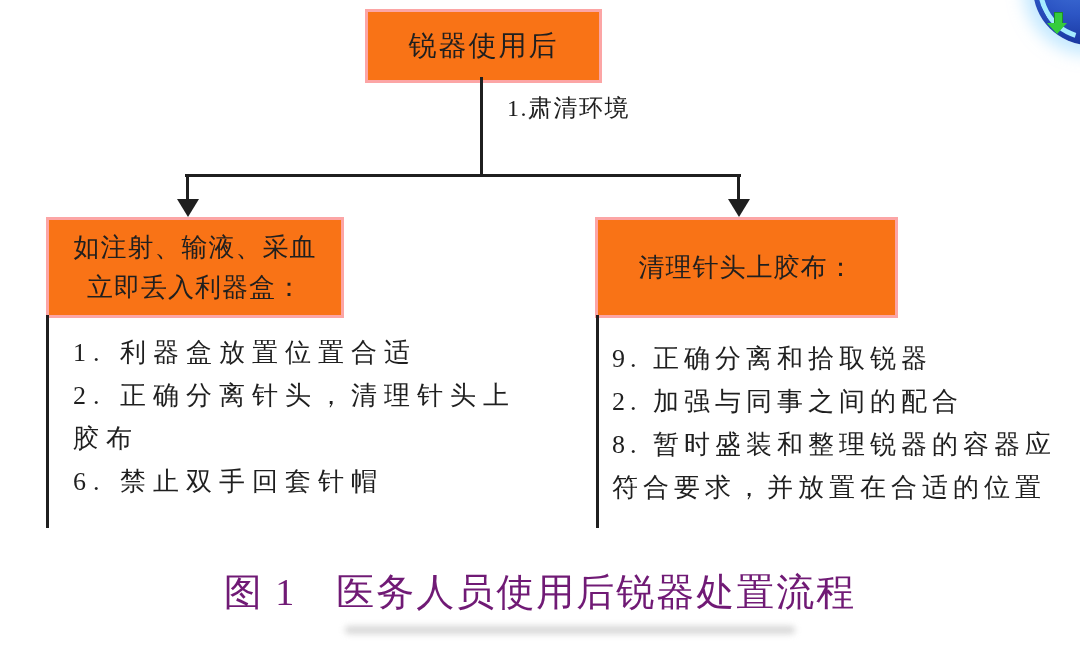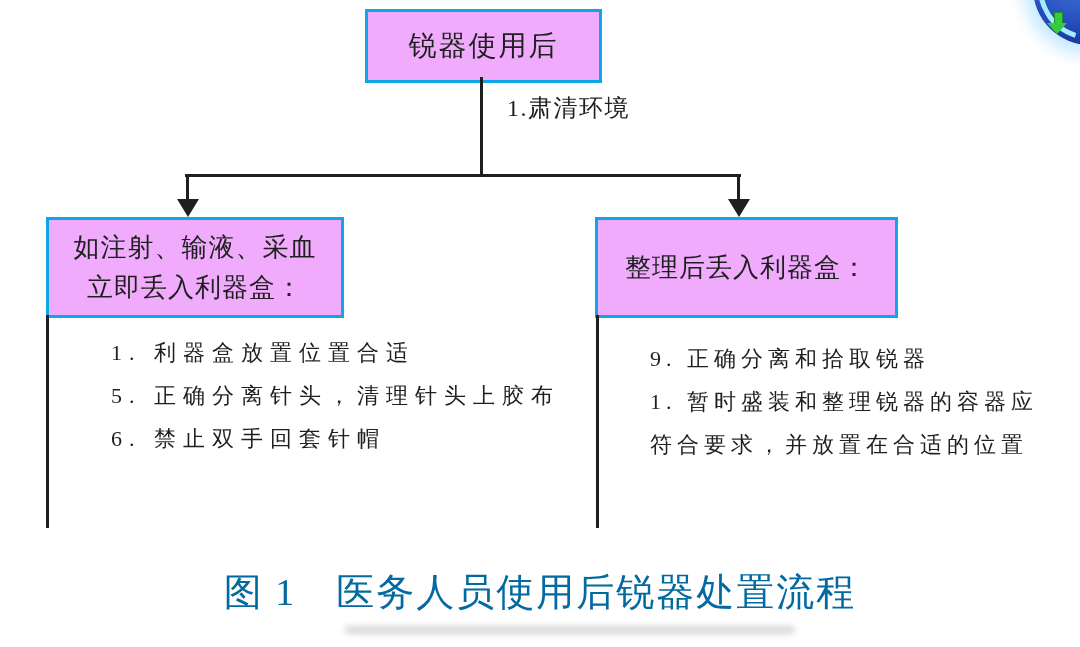--- a/index.html
+++ b/index.html
@@ -7,22 +7,22 @@
     width:1080px;height:647px;position:relative;overflow:hidden;
     background:#ffffff;
     font-family:"Liberation Serif","DejaVu Serif",serif;
     color:#1f1f1f;
   }
   .abs{position:absolute;}
 
   
   .fc-box{
     position:absolute;
-    border:3px solid #0ea5e9;
-    background:#f0abfc;
+    border:3px solid #fca5a5;
+    background:#f97316;
     display:flex;flex-direction:column;justify-content:center;align-items:center;
     text-align:center;
   }
   .fc-box .line{line-height:40px;font-size:26px;letter-spacing:1px;white-space:nowrap;}
   #root-box{left:365px;top:9px;width:231px;height:68px;}
   #root-box .line{font-size:28px;letter-spacing:2px;}
   #left-box{left:46px;top:217px;width:292px;height:95px;}
   #right-box{left:595px;top:217px;width:297px;height:95px;}
 
   
@@ -40,29 +40,29 @@
   #right-arrow-head{left:728px;top:199px;}
 
   
   #transition-notes{left:507px;top:86px;font-size:24px;line-height:45px;letter-spacing:1.5px;white-space:nowrap;text-align:right;}
 
   
   #left-rule{left:46px;top:315px;width:3px;height:213px;}
   #right-rule{left:596px;top:315px;width:3px;height:213px;}
 
   
-  .fc-list{position:absolute;font-size:22px;line-height:43px;margin-left:38px;}
+  .fc-list{position:absolute;font-size:26px;line-height:43px;}
   #left-list{left:73px;top:331px;width:470px;letter-spacing:7px;}
   #right-list{left:612px;top:337px;width:462px;letter-spacing:5px;}
   .fc-list .item{white-space:pre-line;}
 
   
   #caption{
     left:0;top:567px;width:1080px;text-align:center;
-    font-size:38px;font-weight:500;letter-spacing:2px;color:#0369a1;
+    font-size:38px;font-weight:500;letter-spacing:2px;color:#701a75;
   }
 
   
   #bottom-smudge{
     left:345px;top:626px;width:450px;height:8px;
     background:#bdbdbd;filter:blur(3px);opacity:.6;border-radius:4px;
   }
 
   
   #corner-badge{
@@ -104,31 +104,32 @@
   <div>1.肃清环境</div>
 </div>
 
 <div class="fc-box" id="left-box">
   <div class="line">如注射、输液、采血</div>
   <div class="line">立即丢入利器盒：</div>
 </div>
 <div class="vline" id="left-rule"></div>
 <div class="fc-list" id="left-list">
   <div class="item">1. 利器盒放置位置合适</div>
-  <div class="item">5. 正确分离针头，清理针头上胶布</div>
+  <div class="item">2. 正确分离针头，清理针头上胶布</div>
   <div class="item">6. 禁止双手回套针帽</div>
 </div>
 
 <div class="fc-box" id="right-box">
-  <div class="line">整理后丢入利器盒：</div>
+  <div class="line">清理针头上胶布：</div>
 </div>
 <div class="vline" id="right-rule"></div>
 <div class="fc-list" id="right-list">
   <div class="item">9. 正确分离和拾取锐器</div>
-  <div class="item">1. 暂时盛装和整理锐器的容器应
+  <div class="item">2. 加强与同事之间的配合</div>
+  <div class="item">8. 暂时盛装和整理锐器的容器应
 符合要求，并放置在合适的位置</div>
 </div>
 
 <div class="abs" id="caption">图 1　医务人员使用后锐器处置流程</div>
 
 <div class="abs" id="bottom-smudge"></div>
 
 <div class="abs" id="corner-badge">
   <div class="shine"></div>
   <div class="dl-arrow-stem"></div>

